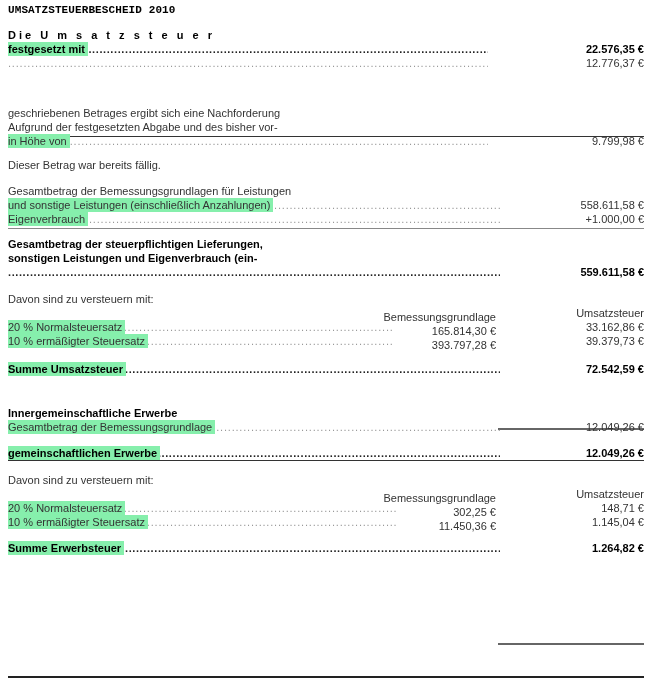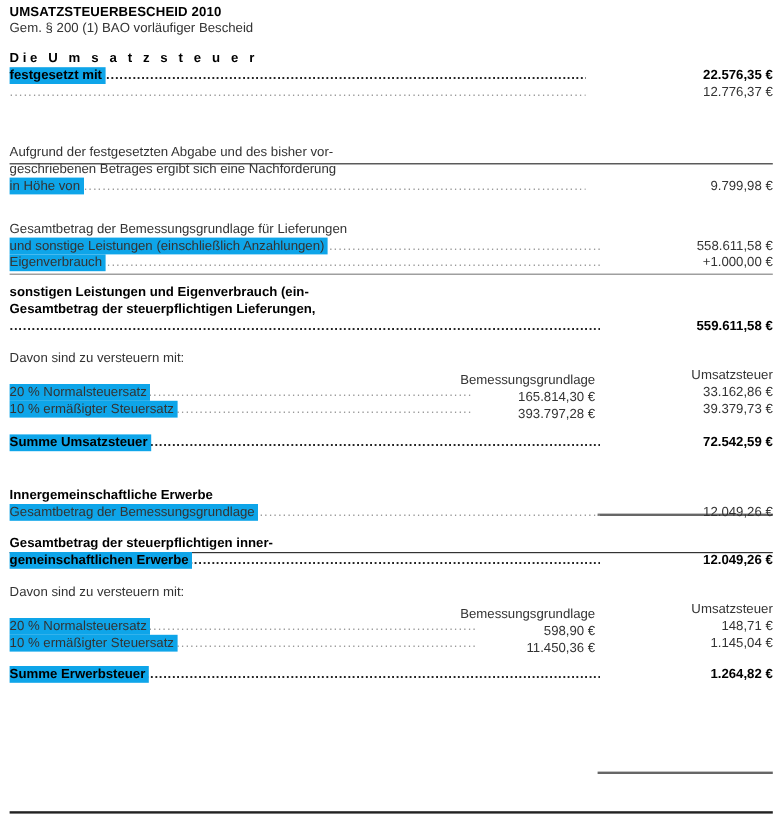--- a/index.html
+++ b/index.html
@@ -3,86 +3,86 @@
 <meta charset="utf-8">
 <style>
   html, body { margin:0; padding:0; background:#ffffff; }
   body {
     width:650px; height:684px; overflow:hidden; position:relative;
     font-family:"Liberation Sans", sans-serif; font-size:11px; color:#333333;
   }
   .doc { position:absolute; left:8px; top:0; width:636px; }
   .line { position:relative; height:14px; line-height:14px; white-space:nowrap; }
   .b { font-weight:bold; color:#000; }
-  .title { font-weight:bold; color:#000; letter-spacing:0.1px; }
+  .title { font-weight:bold; color:#000; letter-spacing:0.1px;font-family:Liberation Mono, monospace; }
   .spaced { letter-spacing:3.2px; }
   .gap { height:14px; }
   .gap-s { height:6px; }
-  .label { position:absolute; left:0; top:0; background:#0ea5e9; padding-right:3px; z-index:2; }
+  .label { position:absolute; left:0; top:0; background:#86efac; padding-right:3px; z-index:2; }
   .leader {
     position:absolute; left:0; top:0; height:14px; overflow:hidden; z-index:1;
     color:#999; letter-spacing:0.8px;
   }
   .b .leader { color:#222; letter-spacing:0.6px; }
   .amt { position:absolute; right:0; top:0; text-align:left; }
   .col1 { position:absolute; right:148px; top:4px; text-align:center; }
   .hr { position:absolute; left:0; width:636px; height:1px; background:#333; }
   .hr.light { background:#888; }
   .subtot { position:absolute; left:490px; width:146px; height:2px; background:#666; }
 </style>
 </head>
 <body>
 
 <div class="doc">
 
   <div style="height:3px"></div>
   <div class="line title">UMSATZSTEUERBESCHEID  2010</div>
-  <div class="line">Gem. § 200 (1) BAO vorläufiger Bescheid</div>
   <div class="gap-s" style="height:11px"></div>
 
   <div class="line b spaced" style="letter-spacing:3px">Die U m s a t z s t e u e r</div>
   <div class="line b">
     <span class="leader" style="width:480px">..................................................................................................................................................................................................</span>
     <span class="label">festgesetzt mit</span>
     <span class="amt">22.576,35 €</span>
   </div>
   <div class="line">
     <span class="leader" style="width:480px">..................................................................................................................................................................................................</span>
     <span class="amt">12.776,37 €</span>
   </div>
 
   <div class="hr" style="top:136px"></div>
 
   <div style="height:36px"></div>
+  <div class="line">geschriebenen Betrages ergibt sich eine Nachforderung</div>
   <div class="line">Aufgrund der festgesetzten Abgabe und des bisher vor-</div>
-  <div class="line">geschriebenen Betrages ergibt sich eine Nachforderung</div>
   <div class="line">
     <span class="leader" style="width:480px">..................................................................................................................................................................................................</span>
     <span class="label">in Höhe von</span>
     <span class="amt">9.799,98 €</span>
   </div>
   <div class="gap" style="height:10px"></div>
+  <div class="line">Dieser Betrag war bereits fällig.</div>
 
   <div class="hr light" style="top:228px"></div>
 
   <div style="height:12px"></div>
-  <div class="line">Gesamtbetrag der Bemessungsgrundlage für Lieferungen</div>
+  <div class="line">Gesamtbetrag der Bemessungsgrundlagen für Leistungen</div>
   <div class="line">
     <span class="leader" style="width:492px">..................................................................................................................................................................................................</span>
     <span class="label">und sonstige Leistungen (einschließlich Anzahlungen)</span>
     <span class="amt">558.611,58 €</span>
   </div>
   <div class="line">
     <span class="leader" style="width:492px">..................................................................................................................................................................................................</span>
     <span class="label">Eigenverbrauch</span>
     <span class="amt">+1.000,00 €</span>
   </div>
   <div class="gap" style="height:11px"></div>
+  <div class="line b">Gesamtbetrag der steuerpflichtigen Lieferungen,</div>
   <div class="line b">sonstigen Leistungen und Eigenverbrauch (ein-</div>
-  <div class="line b">Gesamtbetrag der steuerpflichtigen Lieferungen,</div>
   <div class="line b">
     <span class="leader" style="width:492px">..................................................................................................................................................................................................</span>
     <span class="amt">559.611,58 €</span>
   </div>
 
   <div class="gap" style="height:13px"></div>
   <div class="line">Davon sind zu versteuern mit:</div>
   <div class="line">
     <span class="col1">Bemessungsgrundlage</span>
     <span class="amt">Umsatzsteuer</span>
@@ -110,37 +110,36 @@
   <div class="hr" style="top:460px"></div>
 
   <div style="height:30px"></div>
   <div class="line b">Innergemeinschaftliche Erwerbe</div>
   <div class="line">
     <span class="leader" style="width:492px">..................................................................................................................................................................................................</span>
     <span class="label">Gesamtbetrag der Bemessungsgrundlage</span>
     <span class="amt">12.049,26 €</span>
   </div>
   <div class="gap" style="height:12px"></div>
-  <div class="line b">Gesamtbetrag der steuerpflichtigen inner-</div>
   <div class="line b">
     <span class="leader" style="width:492px">..................................................................................................................................................................................................</span>
     <span class="label">gemeinschaftlichen Erwerbe</span>
     <span class="amt">12.049,26 €</span>
   </div>
 
   <div class="gap" style="height:13px"></div>
   <div class="line">Davon sind zu versteuern mit:</div>
   <div class="line">
     <span class="col1">Bemessungsgrundlage</span>
     <span class="amt">Umsatzsteuer</span>
   </div>
   <div class="line">
     <span class="leader" style="width:390px">..................................................................................................................................................................................................</span>
     <span class="label">20 % Normalsteuersatz</span>
-    <span class="col1">598,90 €</span>
+    <span class="col1">302,25 €</span>
     <span class="amt">148,71 €</span>
   </div>
   <div class="line">
     <span class="leader" style="width:390px">..................................................................................................................................................................................................</span>
     <span class="label">10 % ermäßigter Steuersatz</span>
     <span class="col1">11.450,36 €</span>
     <span class="amt">1.145,04 €</span>
   </div>
   <div class="subtot" style="top:643px"></div>
   <div class="gap" style="height:12px"></div>

